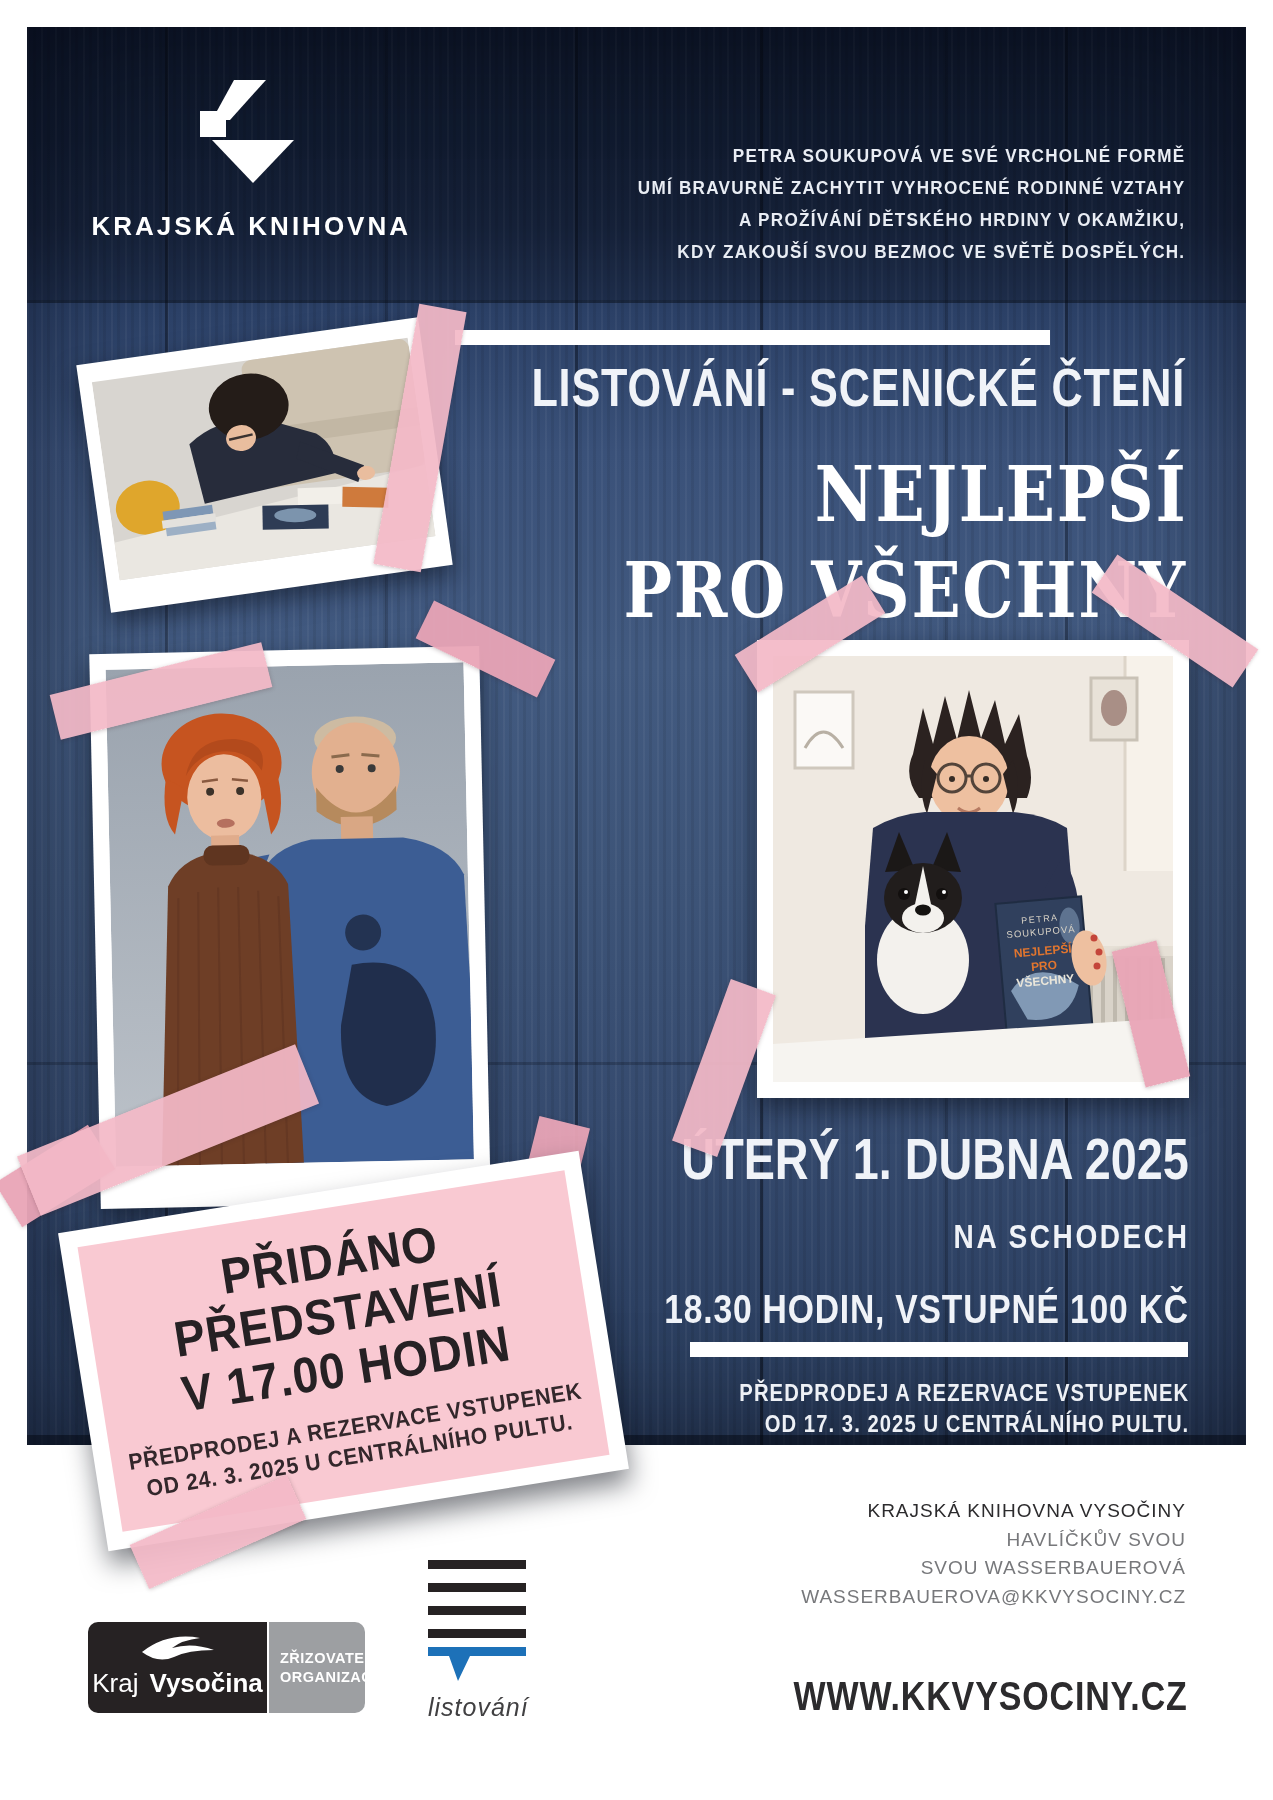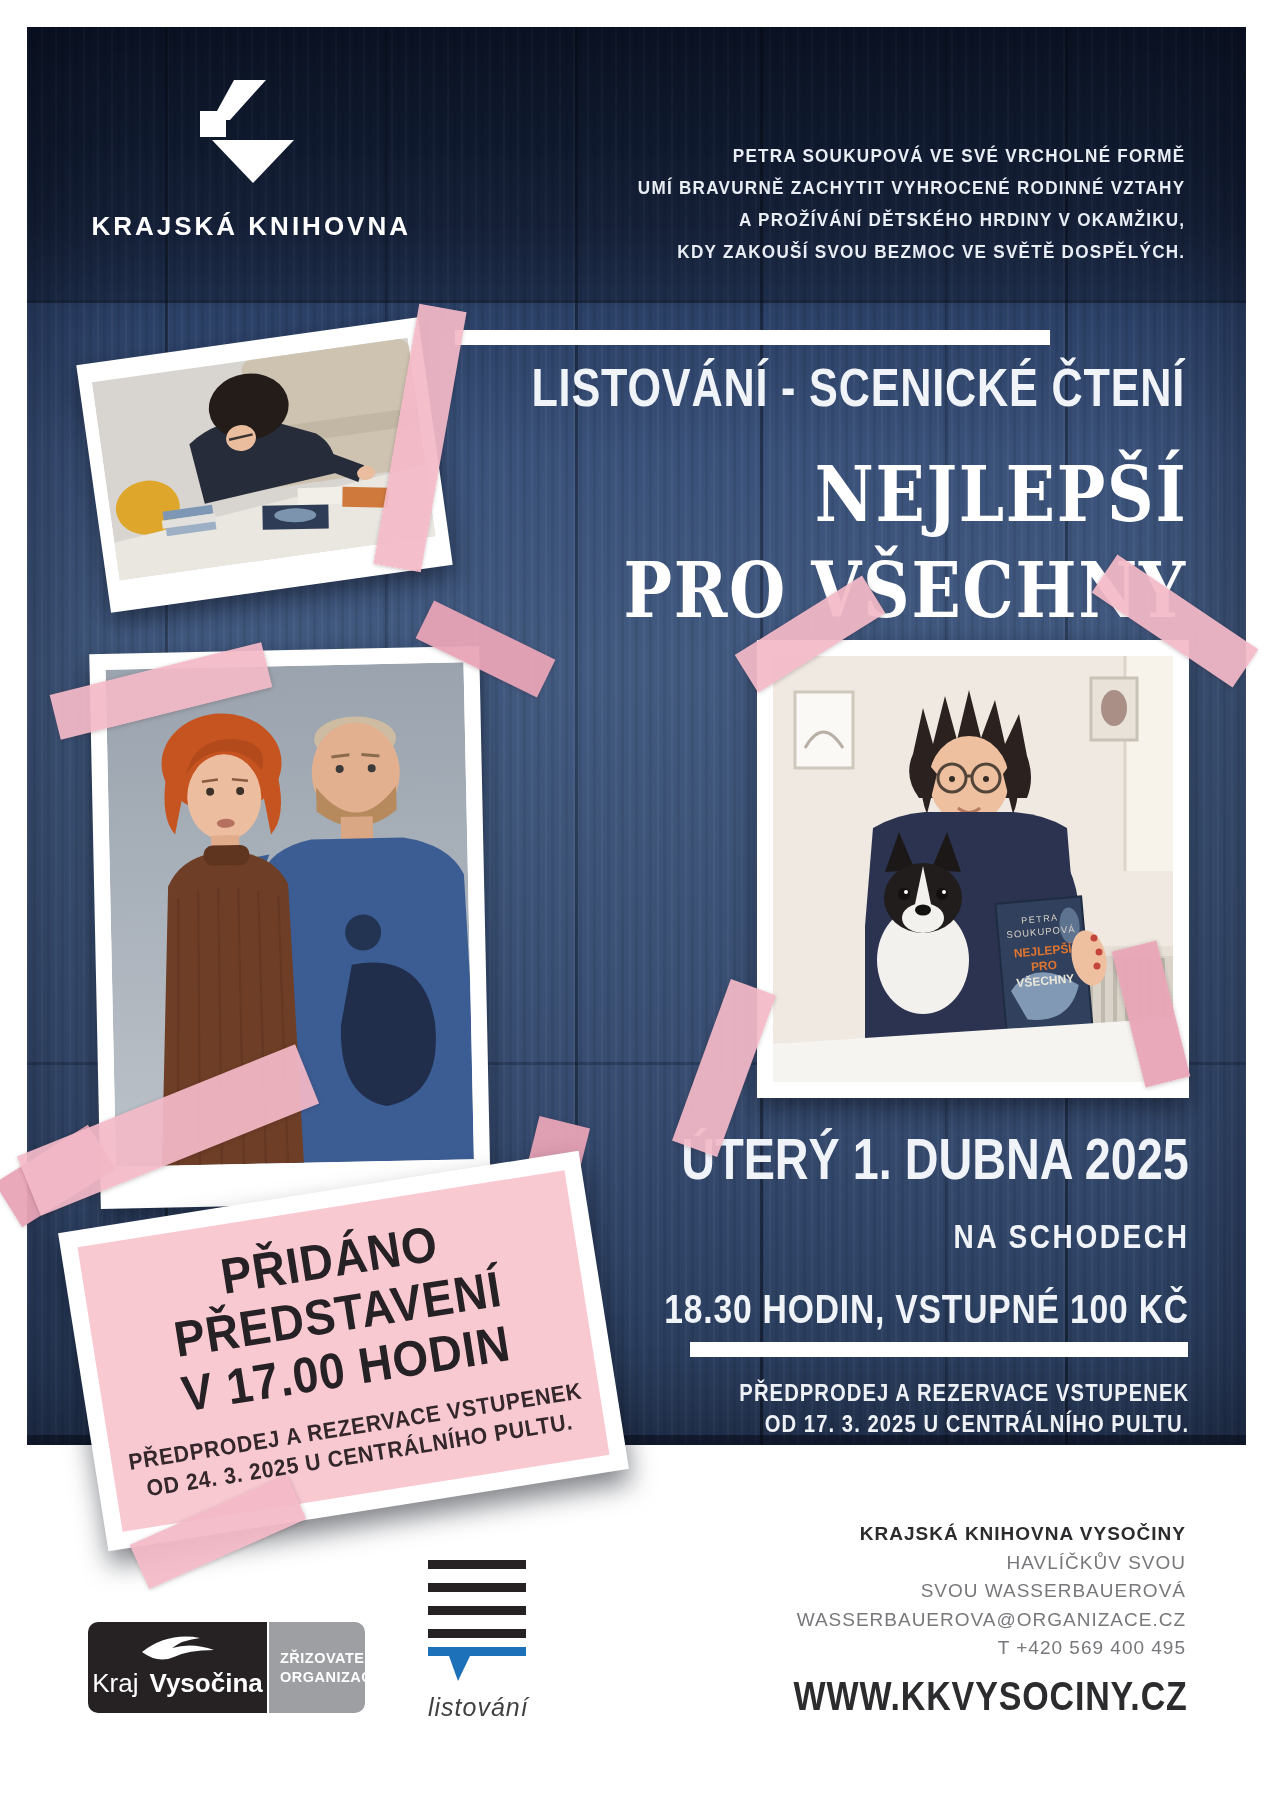--- a/index.html
+++ b/index.html
@@ -46,21 +46,21 @@
     box-shadow:0 14px 26px rgba(8,12,22,.5);z-index:5;}
   #card-inner{position:absolute;left:17px;top:17px;right:17px;bottom:17px;background:#f9c9d2;
     display:flex;flex-direction:column;align-items:center;justify-content:center;text-align:center;}
   .card-big{font-size:50px;font-weight:800;color:#262124;letter-spacing:1px;line-height:55px;
     transform:scaleX(.92);white-space:nowrap;}
   .card-small{font-size:23px;font-weight:bold;color:#33272b;letter-spacing:.8px;line-height:29px;
     margin-top:16px;transform:scaleX(.92);white-space:nowrap;}
   
   #contact{right:87px;top:1497px;text-align:right;font-size:19px;line-height:28.5px;letter-spacing:1px;
     color:#77787b;z-index:2;white-space:nowrap;}
-  #contact .org{color:#2c2b2d;font-weight:bold;margin-top:23px;}
+  #contact .org{color:#2c2b2d;font-weight:normal;}
   #website{right:85px;top:1674px;font-size:40px;font-weight:bold;color:#2c2b2d;letter-spacing:1px;
     white-space:nowrap;transform:scaleX(.85);transform-origin:100% 0;z-index:2;}
   #kraj-logo{left:88px;top:1622px;width:277px;height:91px;border-radius:10px;overflow:hidden;
     display:flex;z-index:2;}
   #kraj-black{width:179px;height:100%;background:#262223;position:relative;}
   #kraj-gray{width:98px;height:100%;background:#9d9fa2;border-left:2px solid #fff;
     display:flex;flex-direction:column;justify-content:center;padding-left:11px;box-sizing:border-box;}
   .zr-line{color:#fff;font-size:14.5px;font-weight:bold;letter-spacing:.5px;line-height:19px;}
   #kraj-text{position:absolute;left:0;right:0;bottom:14px;text-align:center;color:#fff;font-size:26px;white-space:nowrap;}
   #kraj-text .light{font-weight:300;}
@@ -273,22 +273,21 @@
   </div>
   <div class="tape abs" style="left:18px;top:1098px;width:300px;height:64px;transform:rotate(-22deg);z-index:6;"></div>
   <div class="tape abs dk" style="left:0px;top:1150px;width:110px;height:52px;transform:rotate(-32deg);z-index:4;"></div>
   <div class="tape abs dk" style="left:520px;top:1120px;width:52px;height:155px;transform:rotate(14deg);z-index:4;"></div>
   <div class="tape abs" style="left:132px;top:1508px;width:172px;height:48px;transform:rotate(-24deg);z-index:6;"></div>
 
   <div id="contact" class="abs">
     <div class="org">KRAJSKÁ KNIHOVNA VYSOČINY</div>
     <div>HAVLÍČKŮV SVOU</div>
     <div>SVOU WASSERBAUEROVÁ</div>
-    <div>WASSERBAUEROVA@ORGANIZACE.CZ</div>
-    <div>T +420 569 400 495</div>
+    <div>WASSERBAUEROVA@KKVYSOCINY.CZ</div>
   </div>
   <div id="website" class="abs">WWW.KKVYSOCINY.CZ</div>
 
   <div id="kraj-logo" class="abs">
     <div id="kraj-black">
       <svg style="position:absolute;left:52px;top:10px;" width="76" height="30" viewBox="0 0 76 30">
         <path d="M2,20 Q28,0 60,6 Q42,8 32,16 Q52,10 74,18 Q48,18 34,25 Q18,32 2,20 Z" fill="#ffffff"></path>
       </svg>
       <div id="kraj-text">
         <span class="light">Kraj</span><span class="bold">Vysočina</span>

